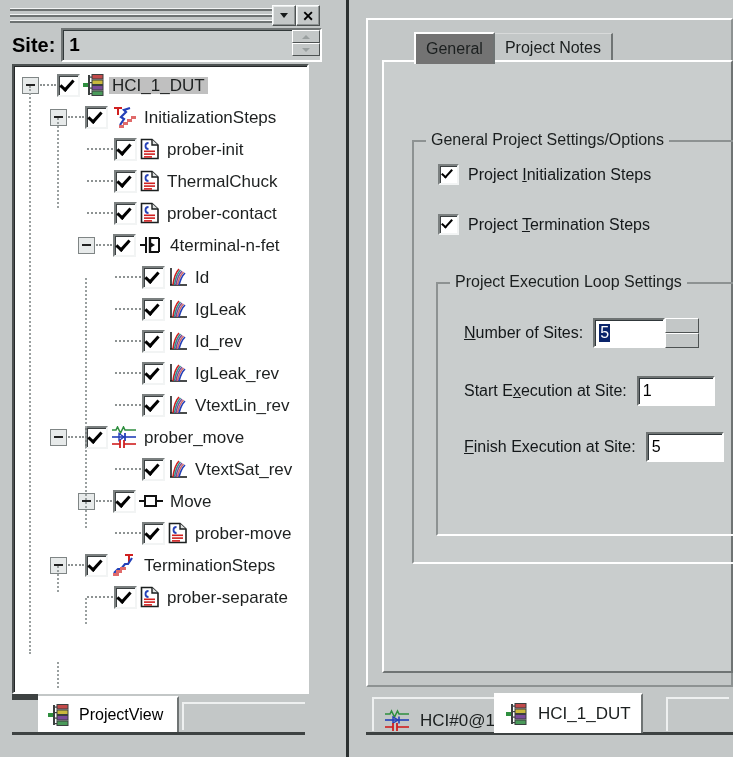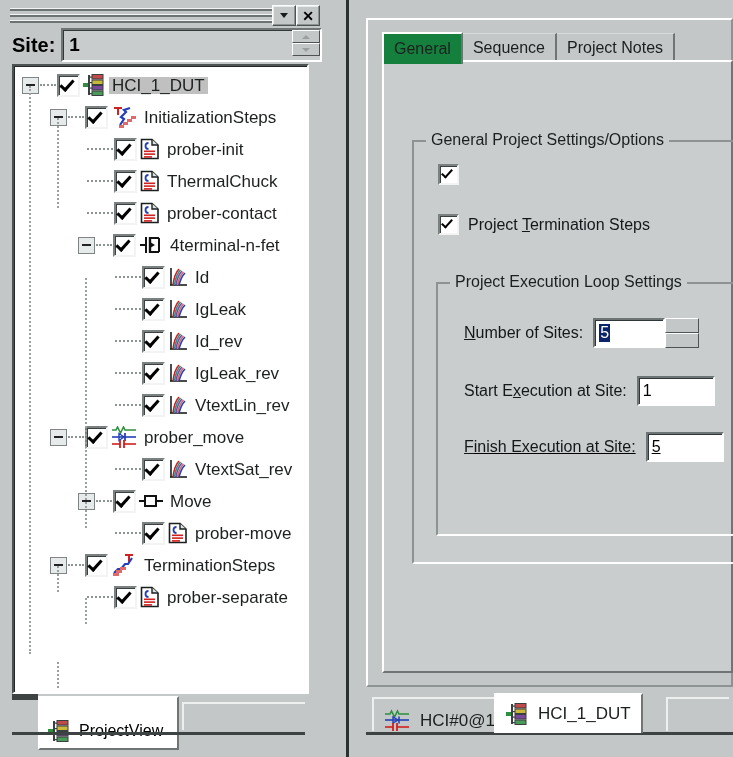--- a/index.html
+++ b/index.html
@@ -170,21 +170,21 @@
 
   
   #left-tabstrip{
     position:absolute;left:12px;top:694px;width:293px;height:44px;
   }
   #pv-tab{
     position:absolute;left:26px;top:2px;height:34px;
     background:#ffffff;
     border:2px solid;
     border-color:#ffffff #6f7474 #6f7474 #ffffff;
-    display:flex;align-items:center;padding:16px 14px 0 8px;
+    display:flex;align-items:center;padding:0 14px 0 8px;
   }
   #pv-tab-rest{
     position:absolute;left:170px;top:8px;right:0;height:26px;
     background:#c3c7c7;border-top:2px solid #eef0f0;border-left:2px solid #eef0f0;
   }
   #pv-label{font-size:16px;margin-left:5px;}
   #left-tab-underline{
     position:absolute;left:0;top:38px;width:293px;height:3px;background:#3d4242;
   }
   #left-tab-stub{
@@ -216,27 +216,27 @@
   #tabstrip{
     position:absolute;left:14px;top:12px;height:30px;
     display:flex;align-items:flex-end;
   }
   .tab{
     height:28px;padding:0 10px;display:flex;align-items:center;
     font-size:16px;color:#1b1f1f;
     background:#c3c7c7;
   }
   .tab.active{
-    background:#15803d;
+    background:#737373;
     border-left:2px solid #ffffff;
     border-top:2px solid #ffffff;
     border-right:2px solid #6f7474;
     height:30px;
     margin-bottom:-2px;
-    z-index:3;position:relative;
+    z-index:3;position:relative;margin-left:32px;
   }
   .tab.inactive{
     border-right:2px solid #6f7474;
     border-top:1px solid #d8dada;
   }
   #tabpage{
     position:absolute;left:14px;top:40px;right:-2px;bottom:12px;
     background:#c9cdcd;
     border:2px solid;
     border-color:#ffffff #6f7474 #6f7474 #ffffff;
@@ -659,34 +659,32 @@
 </div>
 
 <div id="right-pane">
   <div id="right-outer">
 
     <div id="tabstrip">
       <div class="tab active">
         <span>General</span>
       </div>
       <div class="tab inactive">
-        <span>Sequence</span>
-      </div>
-      <div class="tab inactive">
         <span>Project Notes</span>
       </div>
     </div>
 
     <div id="tabpage">
 
       <div class="groupbox" id="gb-general">
         <span class="gb-title">General Project Settings/Options</span>
 
         <div class="chkrow" style="left:24px; top:22px;">
           <span class="winchk"></span>
+          <span class="chklabel">Project <u>I</u>nitialization Steps</span>
         </div>
 
         <div class="chkrow" style="left:24px; top:72px;">
           <span class="winchk"></span>
           <span class="chklabel">Project <u>T</u>ermination Steps</span>
         </div>
 
         <div class="groupbox" id="gb-loop">
           <span class="gb-title">Project Execution Loop Settings</span>
 
@@ -707,21 +705,21 @@
             </div>
           </div>
 
           <div class="fieldrow" style="left:26px; top:92px;">
             <span class="fieldlabel">Start E<u>x</u>ecution at Site:</span>
             <div class="winedit" style="width:70px;">
               <span>1</span>
             </div>
           </div>
 
-          <div class="fieldrow" style="left:26px; top:148px;text-decoration:underline;">
+          <div class="fieldrow" style="left:26px; top:148px;">
             <span class="fieldlabel"><u>F</u>inish Execution at Site:</span>
             <div class="winedit" style="width:70px;">
               <span>5</span>
             </div>
           </div>
 
         </div>
       </div>
     </div>
   </div>

